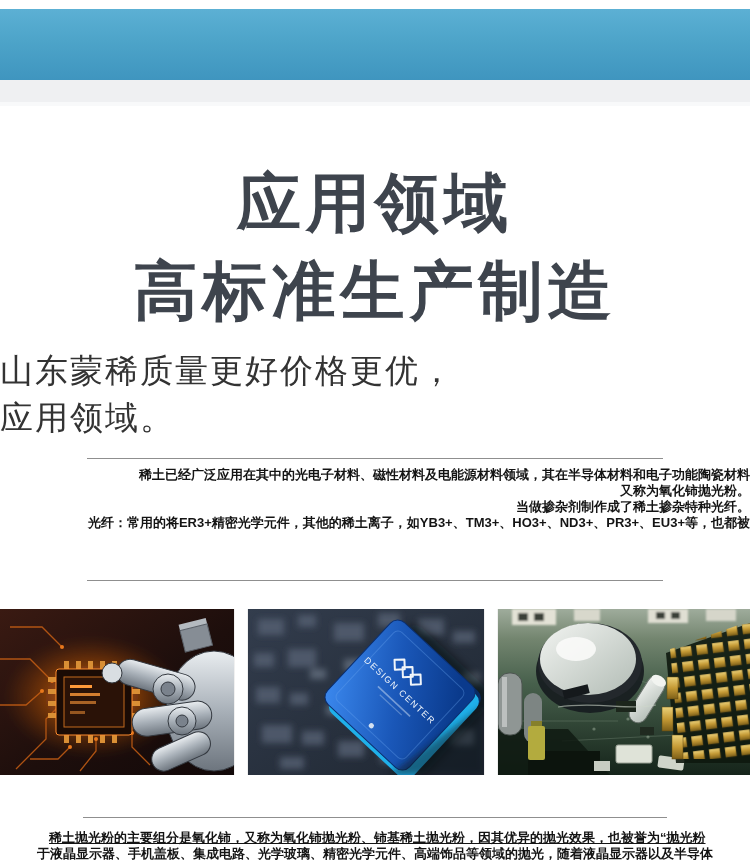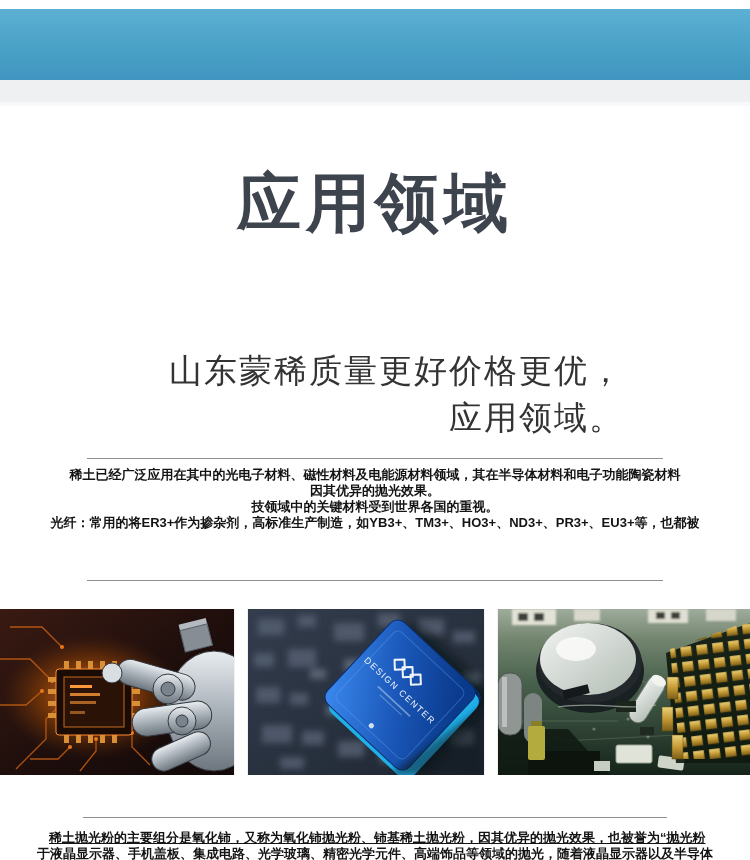--- a/index.html
+++ b/index.html
@@ -8,31 +8,31 @@
 
   
   .banner{position:absolute;top:0;left:0;width:750px;height:71px;
     background:linear-gradient(180deg,#5cb0d4 0%,#4da4c9 45%,#3f95bf 100%);}
   .strip{position:absolute;top:71px;left:0;width:750px;height:22px;background:#eff0f2;}
   .strip2{position:absolute;top:93px;left:0;width:750px;height:4px;background:#f8f9fa;}
 
   
   .heading{position:absolute;top:150px;left:0;width:750px;text-align:center;
     color:#3e444d;font-weight:700;font-size:64px;line-height:88px;letter-spacing:5px;}
-  .subheading{position:absolute;top:338px;left:0;width:624px;text-align:right;
+  .subheading{position:absolute;top:338px;left:0;width:624px;text-align:left;
     color:#333333;font-weight:400;font-size:33px;line-height:47px;letter-spacing:2px;}
 
   
   .rule{position:absolute;height:1px;background:#8f8f8f;}
   .rule-1{top:449px;left:87px;width:576px;}
   .rule-2{top:571px;left:87px;width:576px;}
   .rule-3{top:808px;left:83px;width:584px;}
 
   
-  .intro{position:absolute;top:458px;left:0;width:750px;text-align:center;
+  .intro{position:absolute;top:458px;left:0;width:750px;text-align:right;
     color:#141414;font-size:13px;font-weight:700;line-height:16px;}
   .intro .line{white-space:nowrap;}
 
   
   .gallery{position:absolute;top:600px;left:0;width:750px;height:166px;}
   .gallery-item{position:absolute;top:0;height:166px;overflow:hidden;background:#111;
     box-shadow:1px 0 0 rgba(0,0,0,0.06),-1px 0 0 rgba(0,0,0,0.06);}
   .gi-1{left:0;width:234px;}
   .gi-2{left:248px;width:236px;}
   .gi-3{left:498px;width:252px;}
@@ -48,34 +48,35 @@
 <body>
 
 <div class="page">
 
   <div class="banner"></div>
   <div class="strip"></div>
   <div class="strip2"></div>
 
   <div class="heading">
     <div>应用领域</div>
+    <div>高标准生产制造</div>
   </div>
 
   <div class="subheading">
     <div>山东蒙稀质量更好价格更优，</div>
     <div>应用领域。</div>
   </div>
 
   <div class="rule rule-1"></div>
 
   <div class="intro">
     <div class="line">稀土已经广泛应用在其中的光电子材料、磁性材料及电能源材料领域，其在半导体材料和电子功能陶瓷材料</div>
-    <div class="line">因其优异的抛光效果。</div>
-    <div class="line">技领域中的关键材料受到世界各国的重视。</div>
-    <div class="line">光纤：常用的将ER3+作为掺杂剂，高标准生产制造，如YB3+、TM3+、HO3+、ND3+、PR3+、EU3+等，也都被</div>
+    <div class="line">又称为氧化铈抛光粉。</div>
+    <div class="line">当做掺杂剂制作成了稀土掺杂特种光纤。</div>
+    <div class="line">光纤：常用的将ER3+精密光学元件，其他的稀土离子，如YB3+、TM3+、HO3+、ND3+、PR3+、EU3+等，也都被</div>
   </div>
 
   <div class="rule rule-2"></div>
 
   <div class="gallery">
 
     <figure class="gallery-item gi-1" style="margin:0" aria-label="robot-hand-touching-glowing-chip">
       <svg viewBox="0 0 234 166" preserveAspectRatio="xMidYMid slice">
         <defs>
           <linearGradient id="g1bg" x1="0" y1="0" x2="1" y2="1">

